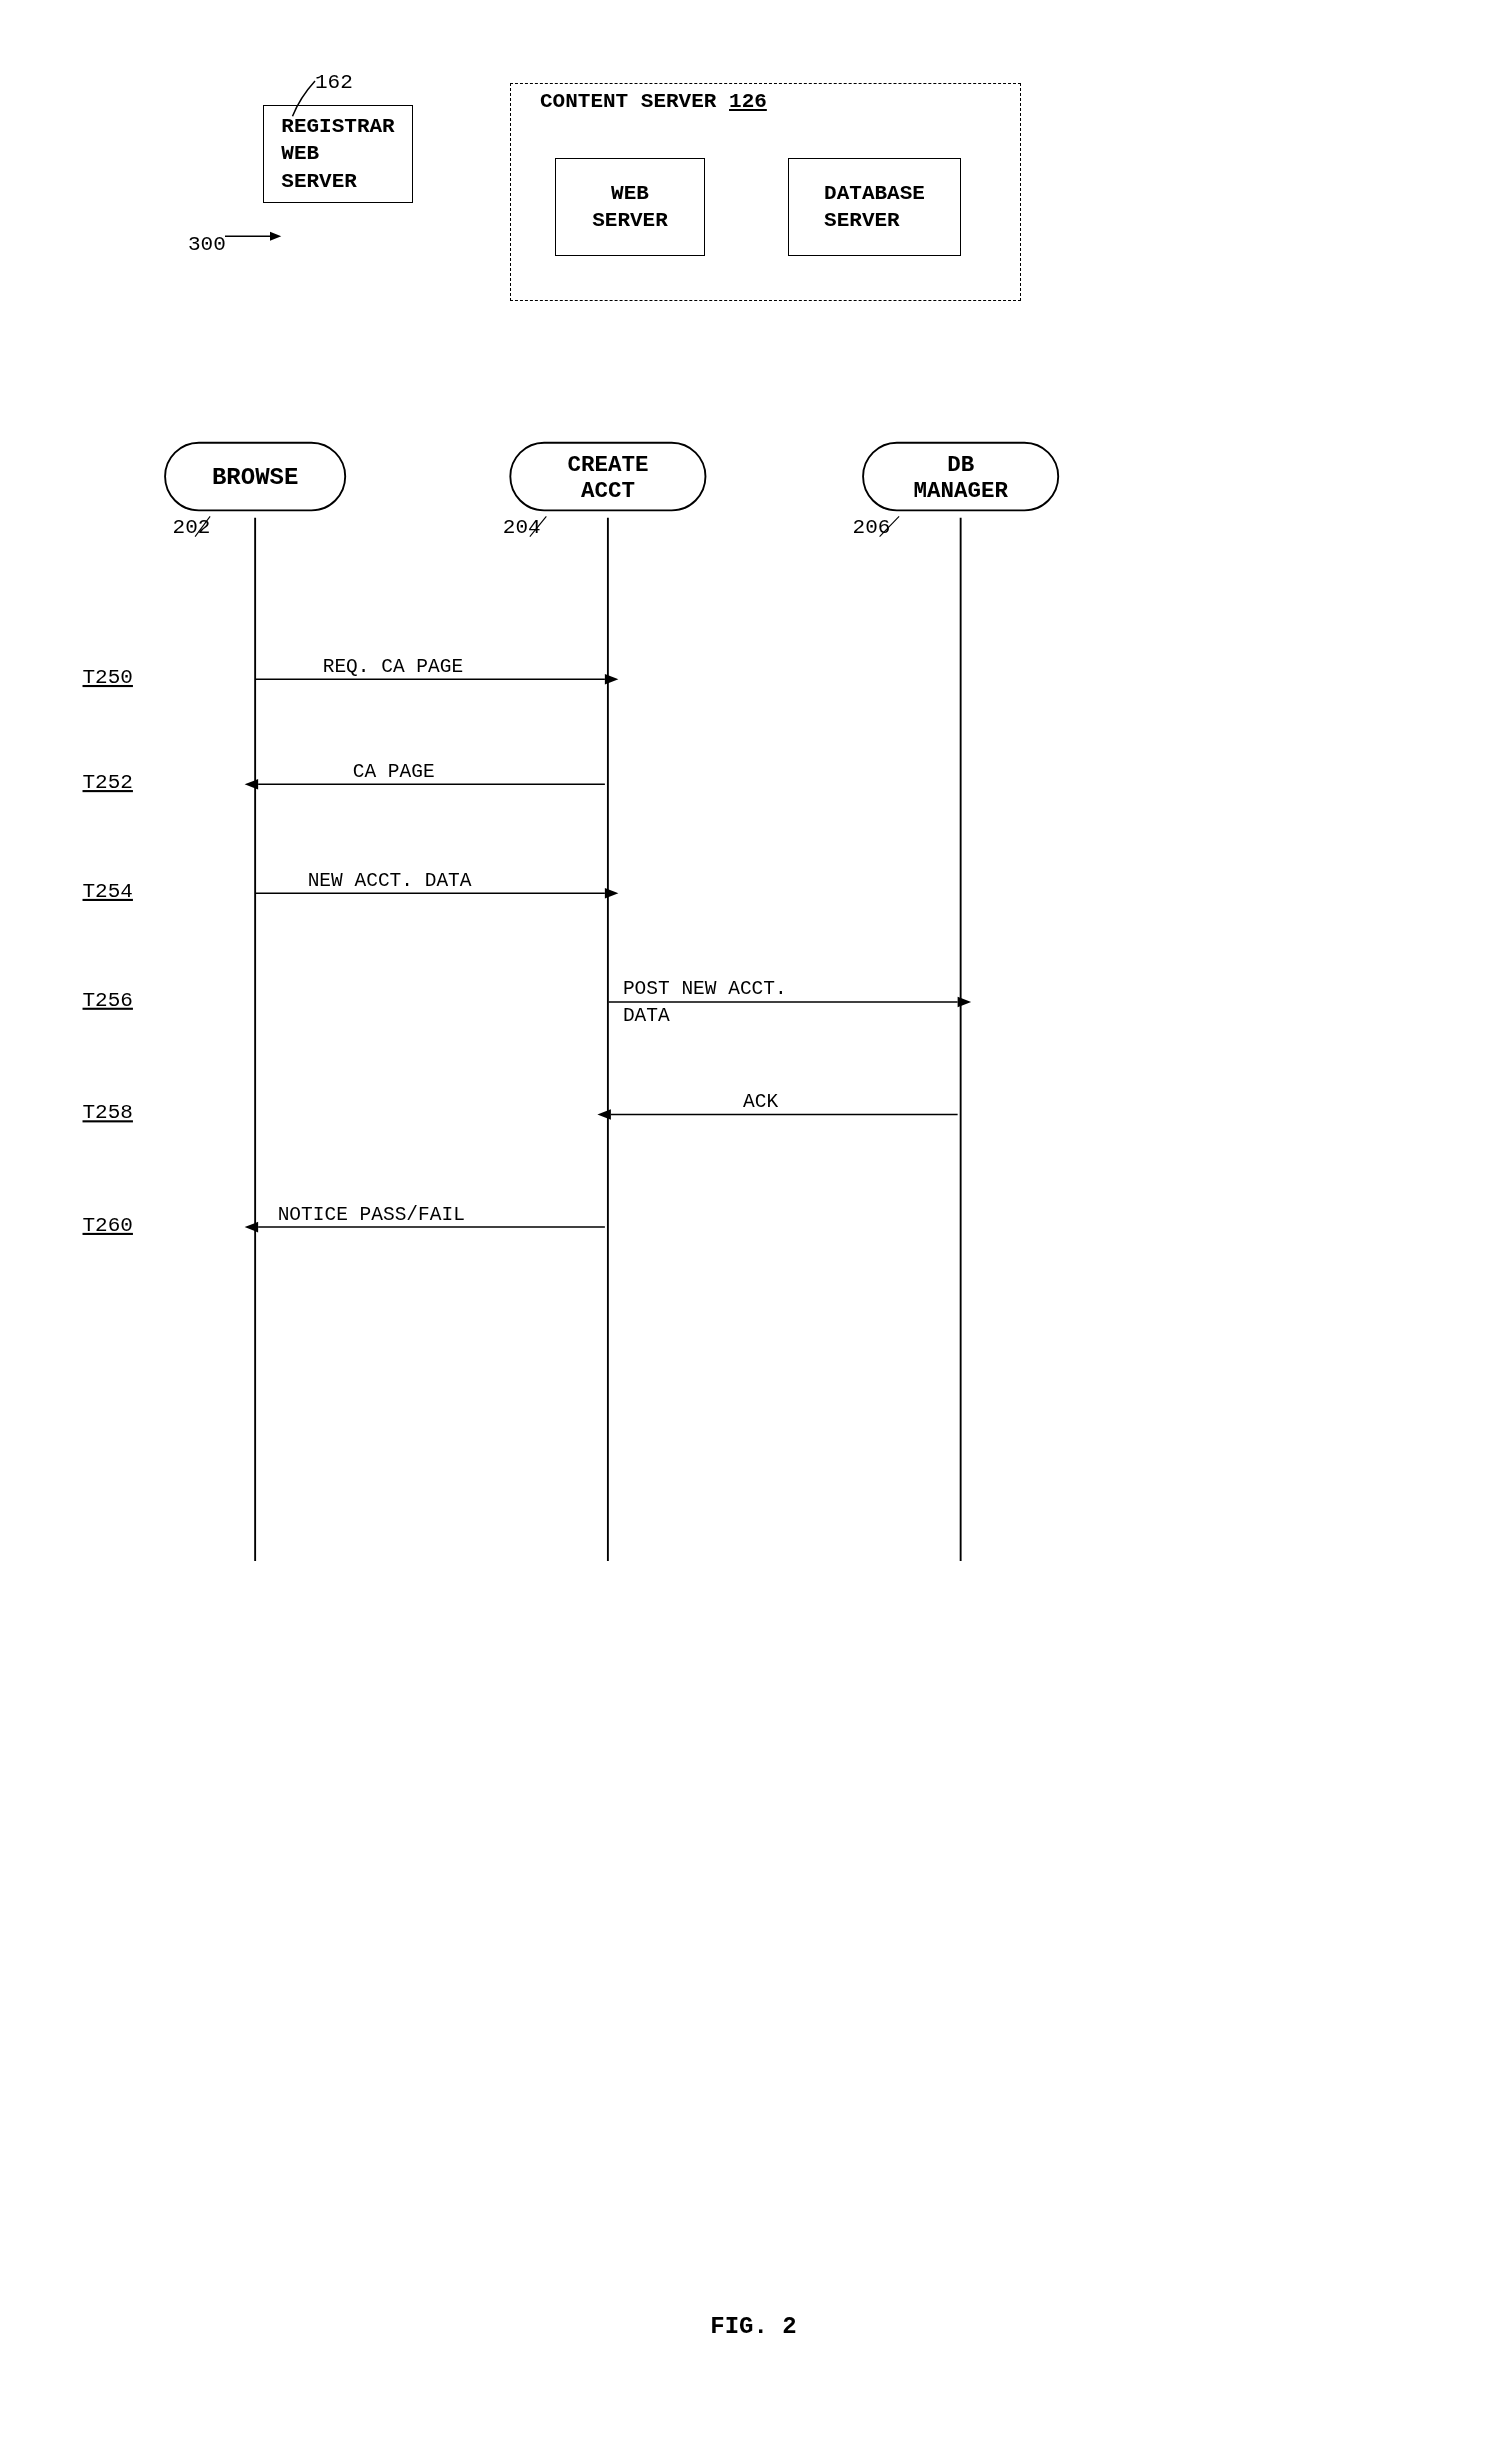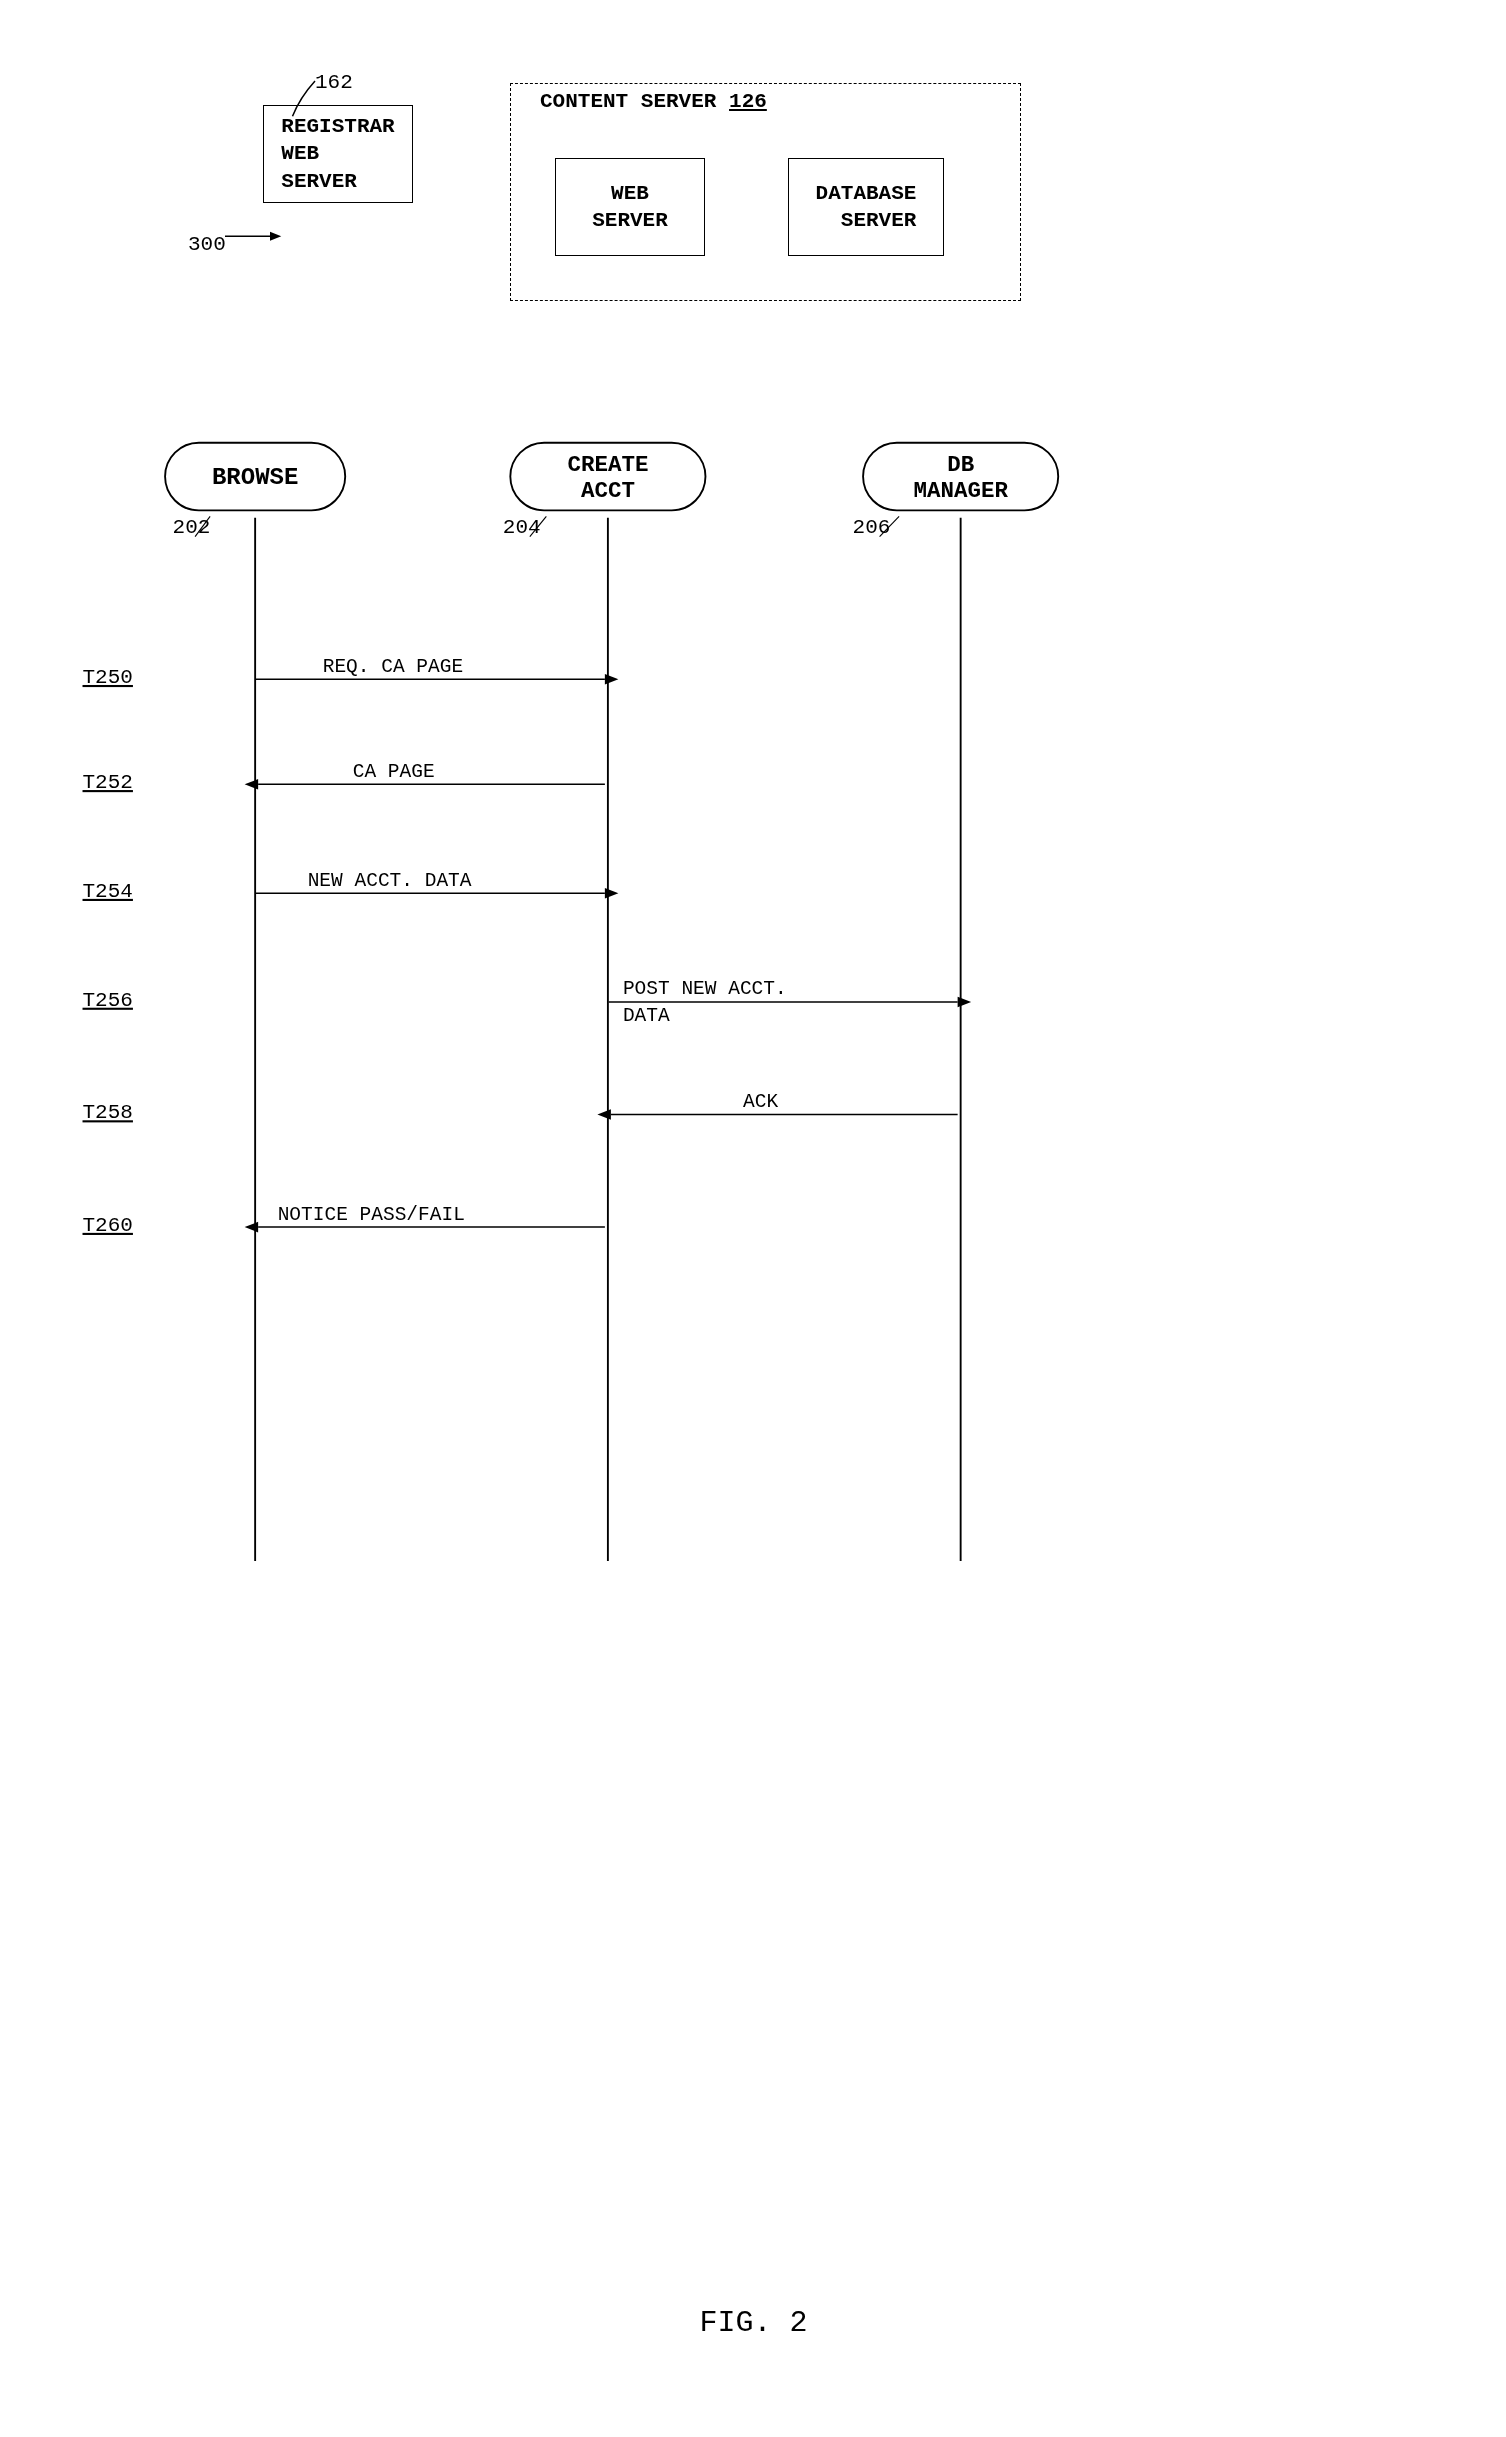--- a/index.html
+++ b/index.html
@@ -70,27 +70,27 @@
       font-size: 21px;
       font-weight: bold;
       line-height: 1.3;
     }
 
     
     .db-server-box {
       position: absolute;
       left: 638px;
       top: 98px;
-      width: 156px;
+      width: 173px;
       height: 98px;
       border: 1.5px solid #000;
       display: flex;
       align-items: center;
       justify-content: center;
-      text-align: right;
+      text-align: left;
       font-size: 21px;
       font-weight: bold;
       line-height: 1.3;
     }
   </style>
 </head>
 <body>
 
 <div class="page">
 
@@ -193,16 +193,16 @@
     <polygon points="734,898 716,905 734,912" fill="#000"></polygon>
     <text x="910" y="895" font-family="Courier New, monospace" font-size="26">ACK</text>
 
     <text x="30" y="1060" font-family="Courier New, monospace" font-size="28" text-decoration="underline">T260</text>
     <line x1="264" y1="1055" x2="726" y2="1055" stroke="#000" stroke-width="2"></line>
     <polygon points="264,1048 246,1055 264,1062" fill="#000"></polygon>
     <text x="290" y="1045" font-family="Courier New, monospace" font-size="26">NOTICE PASS/FAIL</text>
 
   </svg>
 
-  <div style="position:absolute; bottom:98px; left:50%; transform:translateX(-50%); font-size:30px; font-weight:normal; font-family:'Courier New', Courier, monospace;text-align:right;">FIG. 2</div>
+  <div style="position:absolute; bottom:98px; left:50%; transform:translateX(-50%); font-size:24px; font-weight:bold; font-family:'Courier New', Courier, monospace;text-align:right;">FIG. 2</div>
 
 </div>
 
 
 </body></html>

